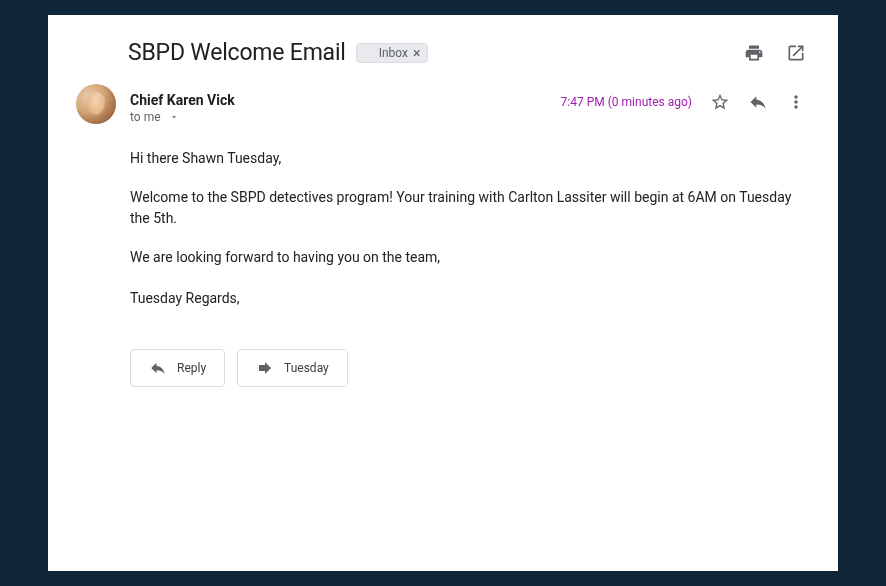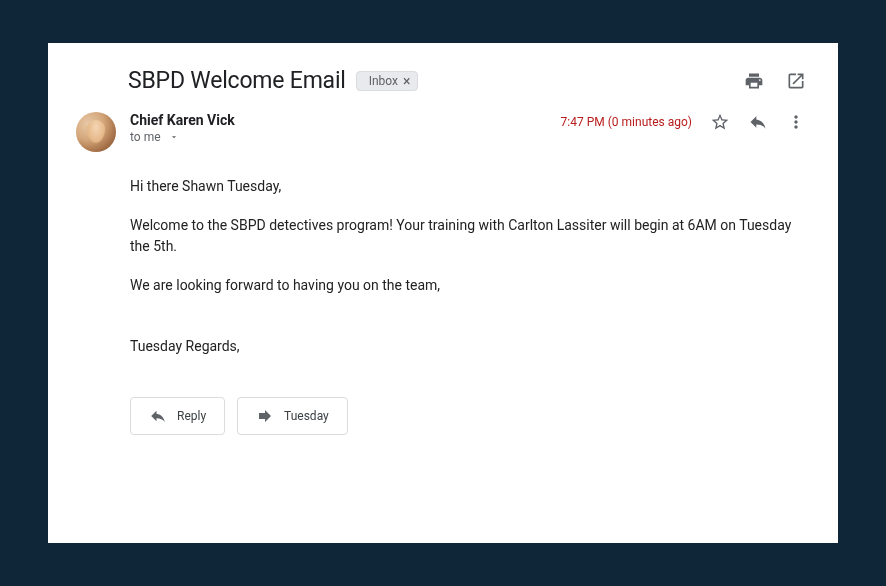--- a/index.html
+++ b/index.html
@@ -12,21 +12,21 @@
       background: #0f2538;
       width: 886px;
       height: 586px;
       display: flex;
       align-items: center;
       justify-content: center;
     }
     .email-card {
       background: #fff;
       width: 790px;
-      height: 500px;
+      height: 556px;
       padding: 24px 32px 28px 28px;
       position: relative;
     }
     .subject-row {
       display: flex;
       align-items: center;
       justify-content: space-between;
       margin-bottom: 18px;
       padding-left: 52px;
     }
@@ -37,21 +37,21 @@
     }
     .subject {
       font-size: 23px;
       font-weight: 400;
       color: #202124;
       letter-spacing: -0.2px;
     }
     .label-chip {
       background: #e8eaed;
       border-radius: 4px;
-      padding: 2px 6px 2px 12px;
+      padding: 2px 6px 2px 22px;
       display: flex;
       align-items: center;
       gap: 5px;
       font-size: 12px;
       color: #5f6368;
       border: 1px solid #dadce0;
     }
     .label-chip .x {
       font-size: 14px;
       line-height: 1;
@@ -66,21 +66,21 @@
     .icon-btn {
       width: 20px;
       height: 20px;
       display: inline-flex;
       align-items: center;
       justify-content: center;
       cursor: pointer;
     }
     .sender-row {
       display: flex;
-      align-items: flex-start;
+      align-items: flex-end;
       gap: 14px;
       margin-bottom: 24px;
     }
     .avatar {
       width: 40px;
       height: 40px;
       border-radius: 50%;
       flex-shrink: 0;
       background: radial-gradient(circle at 30% 30%, #e8c9a8 0%, #d4a67a 40%, #a8734a 70%, #6b4a2e 100%);
       position: relative;
@@ -125,33 +125,33 @@
       height: 10px;
     }
     .sender-right {
       display: flex;
       align-items: center;
       gap: 18px;
       color: #5f6368;
       font-size: 12px;
     }
     .timestamp {
-      color: #b91c1c;
+      color: #a21caf;
     }
     .body-content {
       padding-left: 54px;
       font-size: 14px;
       color: #222;
       line-height: 1.5;
     }
     .body-content p {
       margin-bottom: 18px;
     }
     .body-content .gap {
-      margin-bottom: 40px;
+      margin-bottom: 20px;
     }
     .action-buttons {
       display: flex;
       gap: 12px;
       padding-left: 54px;
       margin-top: 40px;
     }
     .action-btn {
       border: 1px solid #dadce0;
       background: #fff;

